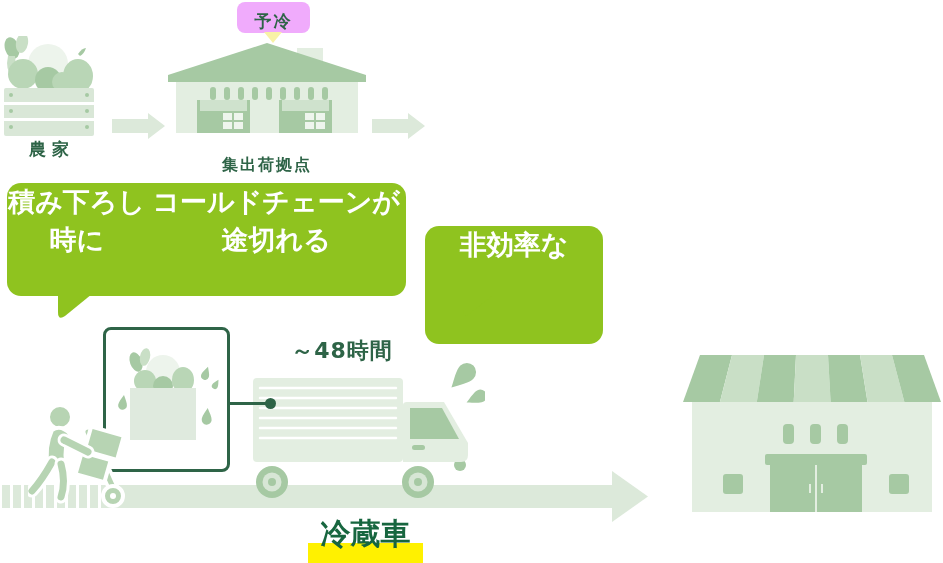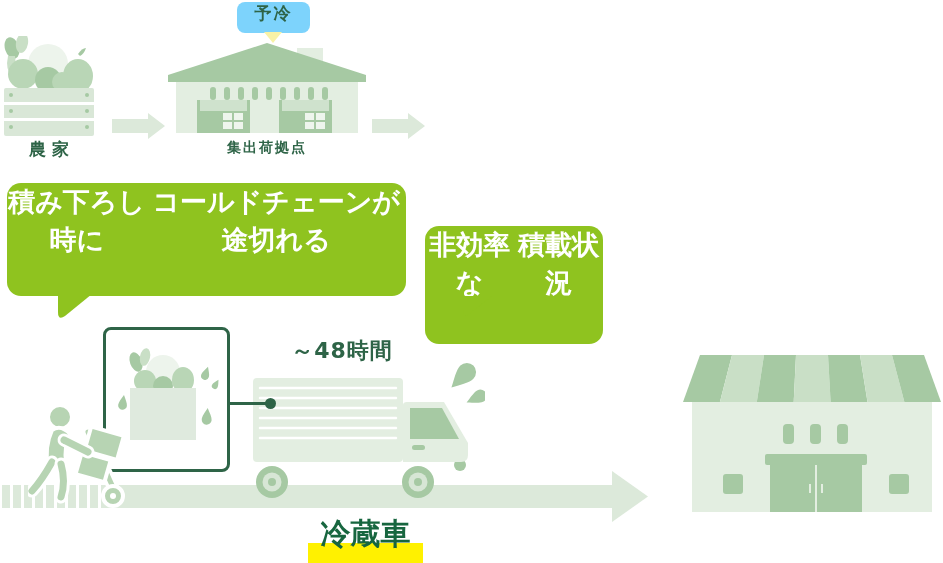--- a/index.html
+++ b/index.html
@@ -9,22 +9,22 @@
   }
   .abs{position:absolute;}
   .lbl{font-weight:bold;color:#2e6447;text-align:center;}
   .bubble{
     background:#8fc31f;border-radius:14px;color:#ffffff;font-weight:bold;
     text-align:center;display:flex;flex-direction:row;justify-content:center;
     line-height:1.42;
   }
   .bubble span{display:block;}
   .precool{
-    background:#7dd3fc;border-radius:8px;color:#2e6447;font-weight:bold;
-    font-size:17px;display:flex;align-items:flex-start;justify-content:center;
+    background:#f0abfc;border-radius:8px;color:#2e6447;font-weight:bold;
+    font-size:17px;display:flex;align-items:flex-end;justify-content:center;
     letter-spacing:2px;
   }
   .precool-tail{
     width:0;height:0;border-left:9px solid transparent;border-right:9px solid transparent;
     border-top:11px solid #f8f2a6;
   }
   .frame-box{
     border:3px solid #2e6447;border-radius:8px;background:transparent;box-sizing:border-box;
   }
   .connector-line{background:#2e6447;height:3px;}
@@ -99,21 +99,21 @@
 
     <rect x="112" y="58" width="53" height="33" fill="#a6c9a3"></rect>
     <rect x="115" y="58" width="47" height="11" fill="#cfe2cd"></rect>
     <g fill="#eef5ed">
       <rect x="138" y="71" width="9" height="7"></rect>
         <rect x="149" y="71" width="9" height="7"></rect>
       <rect x="138" y="80" width="9" height="7"></rect>
         <rect x="149" y="80" width="9" height="7"></rect>
     </g>
   </svg>
-  <div class="abs lbl" style="left:192px;top:139px;width:150px;font-size:14px;letter-spacing:2px;">集出荷拠点</div>
+  <div class="abs lbl" style="left:192px;top:155px;width:150px;font-size:16px;letter-spacing:2px;">集出荷拠点</div>
 
   <svg class="abs" style="left:372px;top:113px;" width="53" height="26" viewBox="0 0 53 26">
     <polygon points="0,6 36,6 36,0 53,13 36,26 36,20 0,20" fill="#dce9da"></polygon>
   </svg>
 
   <svg class="abs" style="left:0px;top:465px;" width="650" height="60" viewBox="0 0 650 60">
     <g fill="#dce9da">
       <rect x="2" y="20" width="8" height="23"></rect>
         <rect x="13" y="20" width="8" height="23"></rect>
       <rect x="24" y="20" width="8" height="23"></rect>
@@ -212,21 +212,20 @@
   <div class="abs bubble" style="left:7px;top:183px;width:399px;height:113px;font-size:27px;">
     <span>積み下ろし時に</span>
     <span>コールドチェーンが途切れる</span>
   </div>
   <svg class="abs" style="left:52px;top:294px;" width="42" height="27" viewBox="0 0 42 27">
     <path d="M6,0 L40,0 L13,22 Q6,27 6,18 Z" fill="#8fc31f"></path>
   </svg>
 
   <div class="abs bubble" style="left:425px;top:180px;width:178px;height:118px;font-size:27px;margin-top:46px;">
     <span>非効率な</span>
-    <span>積載状況</span>
   </div>
   <svg class="abs" style="left:458px;top:296px;" width="38" height="23" viewBox="0 0 38 23">
     <path d="M5,0 L34,0 L11,18 Q5,23 5,14 Z" fill="#8fc31f"></path>
   </svg>
 
   <div class="abs hl-yellow" style="left:308px;top:543px;width:115px;height:20px;"></div>
   <div class="abs lbl" style="left:303px;top:514px;width:125px;font-size:30px;color:#17663f;font-family:Liberation Mono, monospace;">冷蔵車</div>
 
   <svg class="abs" style="left:683px;top:352px;" width="258" height="162" viewBox="0 0 258 162">
     <rect x="9" y="50" width="240" height="110" fill="#e3eee1"></rect>

